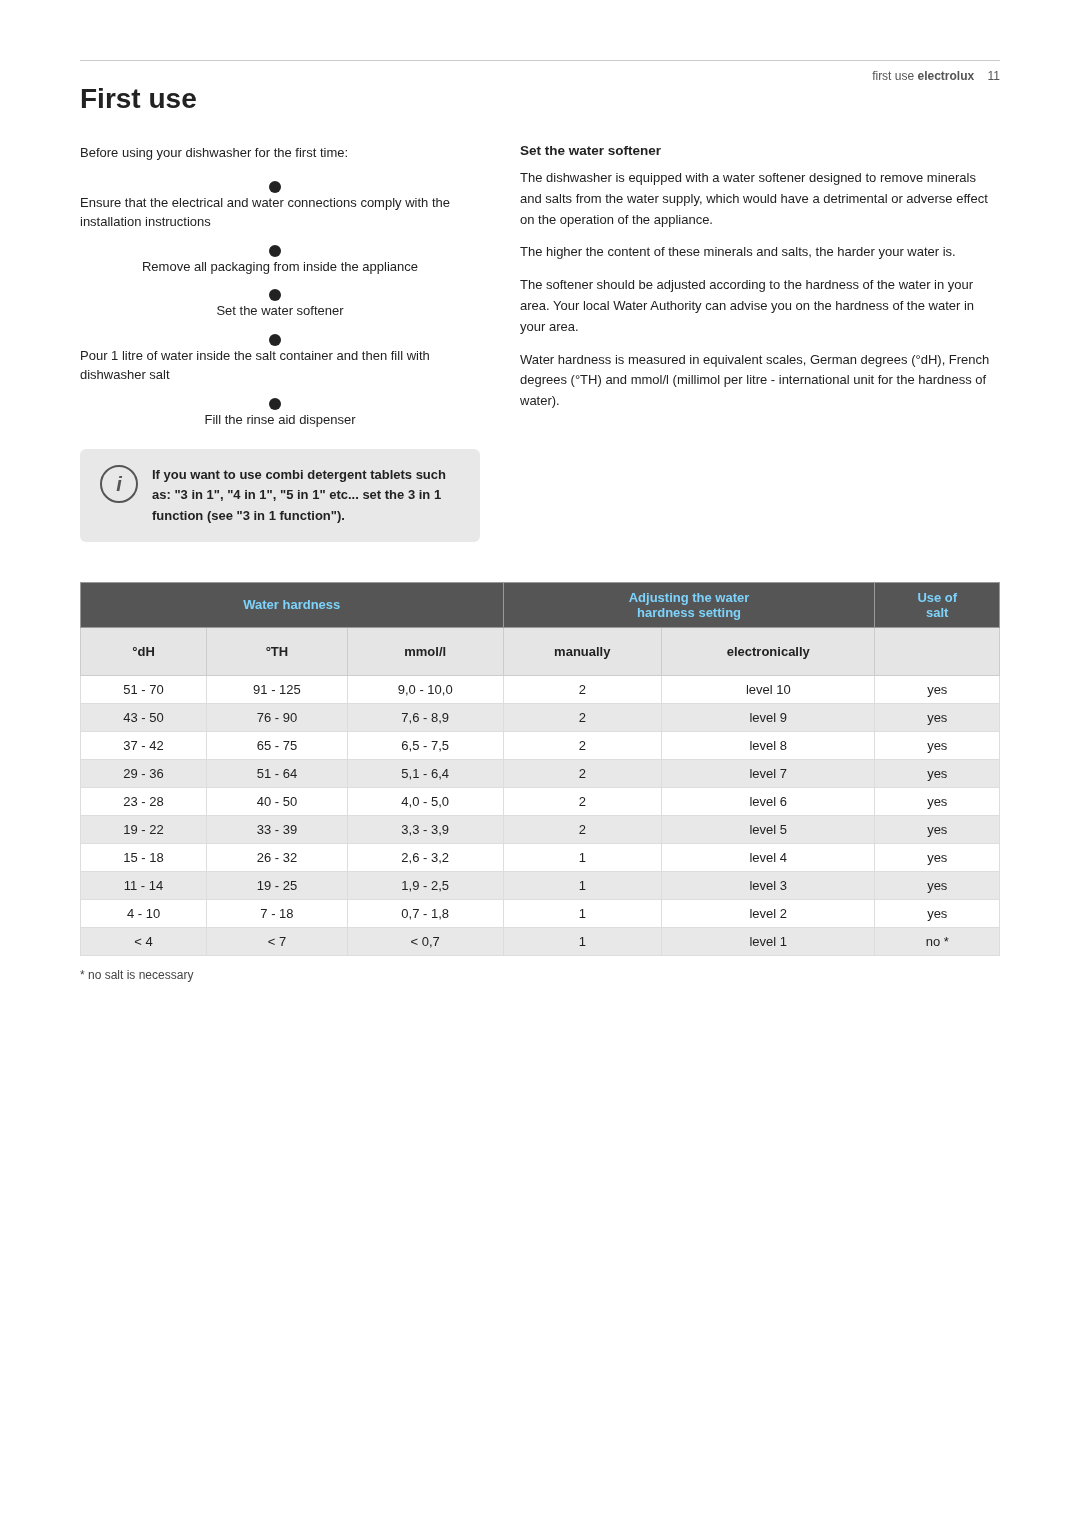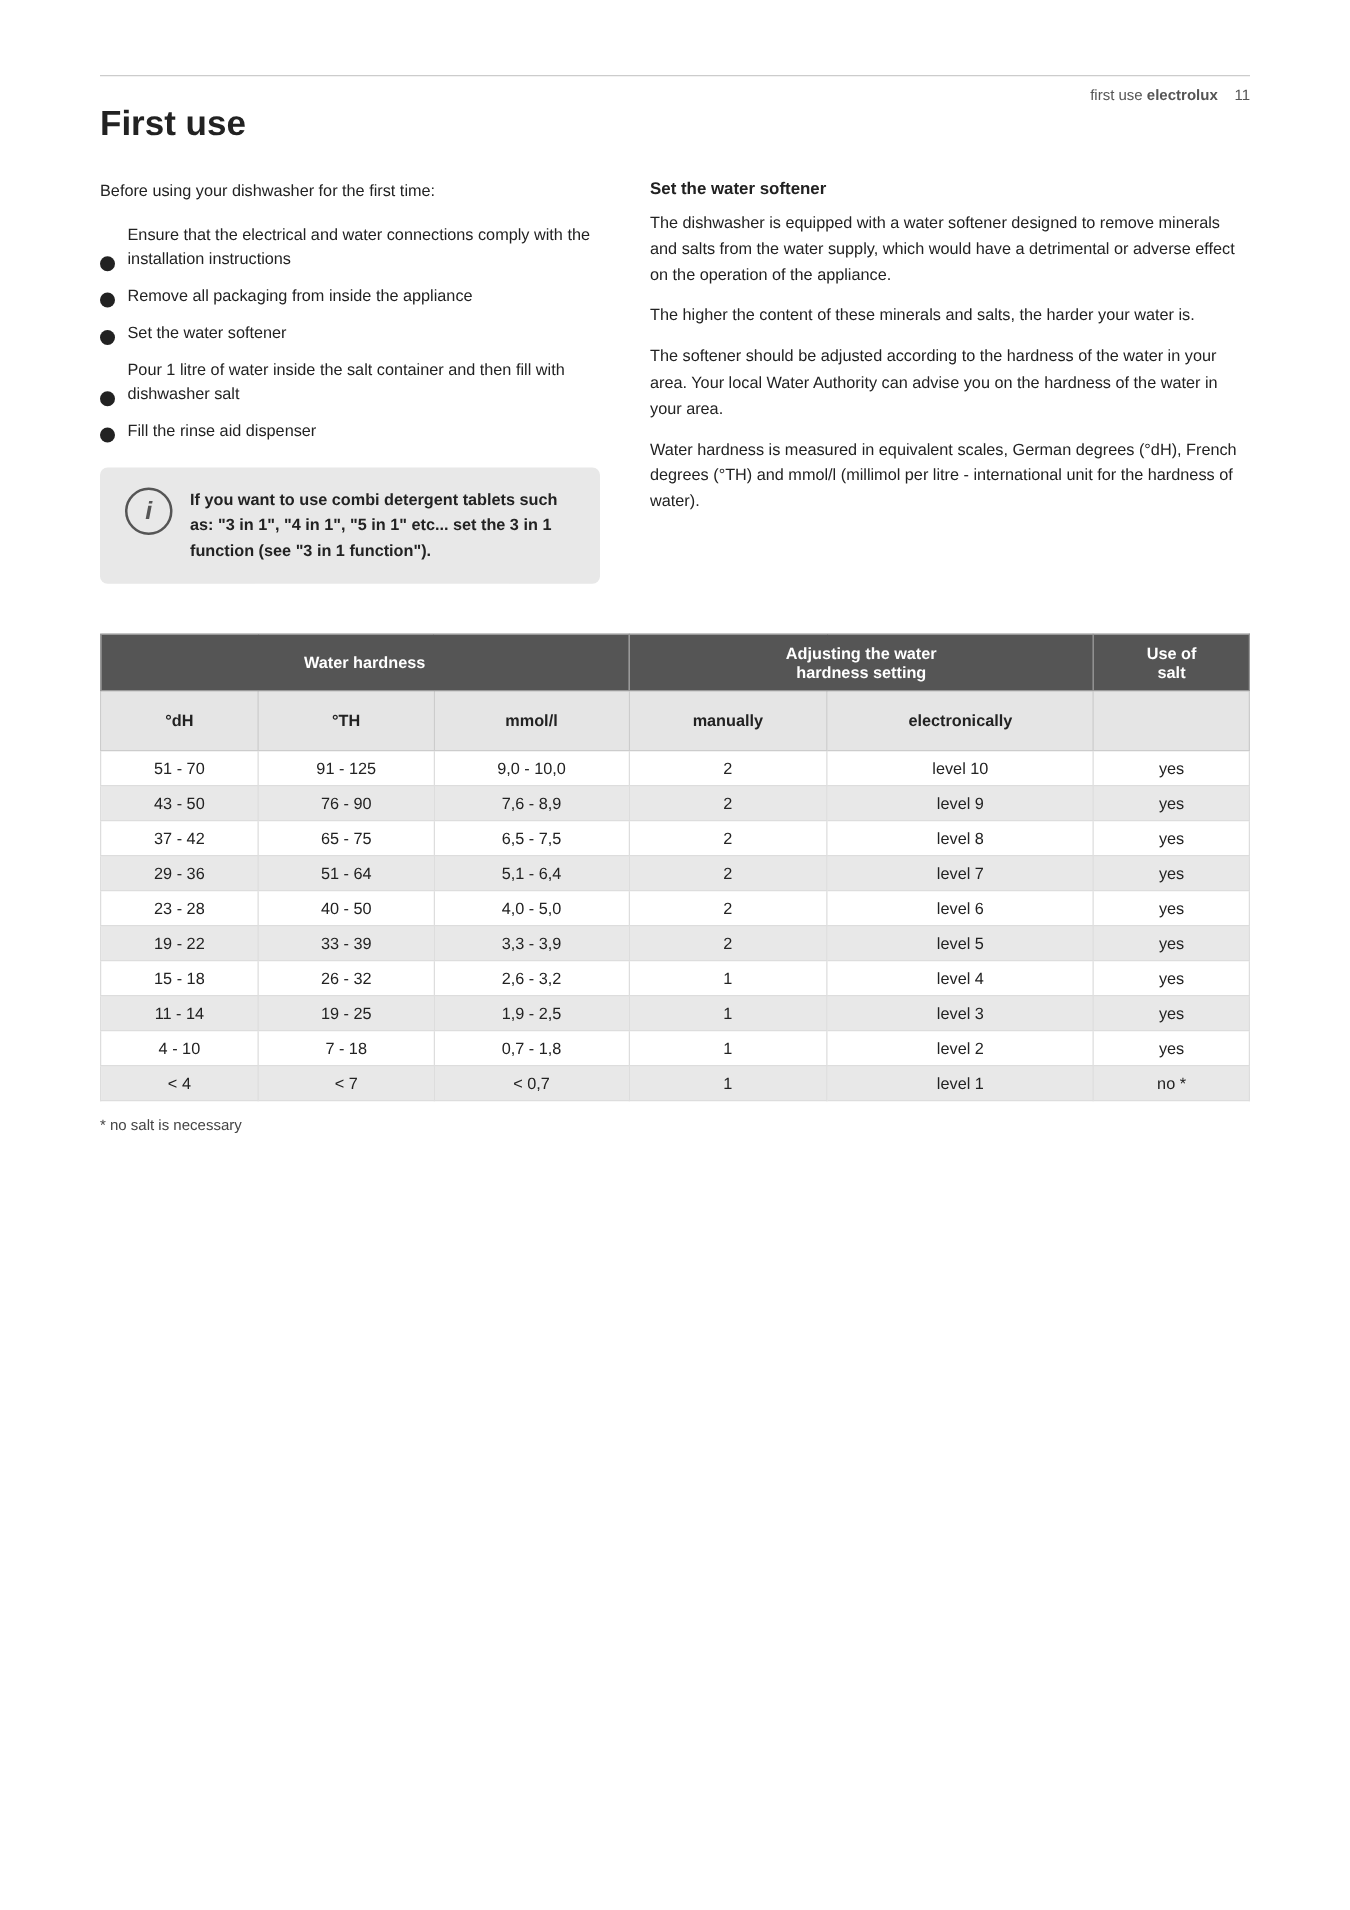--- a/index.html
+++ b/index.html
@@ -44,24 +44,25 @@
       line-height: 1.6;
       margin-bottom: 14px;
     }
     ul.bullet-list {
       list-style: none;
       padding: 0;
       margin: 0 0 20px 0;
     }
     ul.bullet-list li {
       display: flex;
-      align-items: flex-end;
+      align-items: center;
       margin-bottom: 10px;
       font-size: 13px;
       line-height: 1.5;
+      flex-direction: column;
     }
     ul.bullet-list li .bullet {
       width: 12px;
       height: 12px;
       background: #222;
       border-radius: 50%;
       margin-right: 10px;
       margin-top: 3px;
       flex-shrink: 0;
     }
@@ -106,21 +107,21 @@
 
     
     .data-table {
       width: 100%;
       border-collapse: collapse;
       font-size: 13px;
       margin-bottom: 12px;
     }
     .data-table thead tr.header-row-1 th {
       background: #555;
-      color: #ffffff;
+      color: #7dd3fc;
       font-weight: bold;
       padding: 7px 10px;
       text-align: center;
       border: 1px solid #999;
     }
     .data-table thead tr.header-row-2 th {
       background: #e5e5e5;
       font-weight: bold;
       padding: 16px 10px;
       text-align: center;

